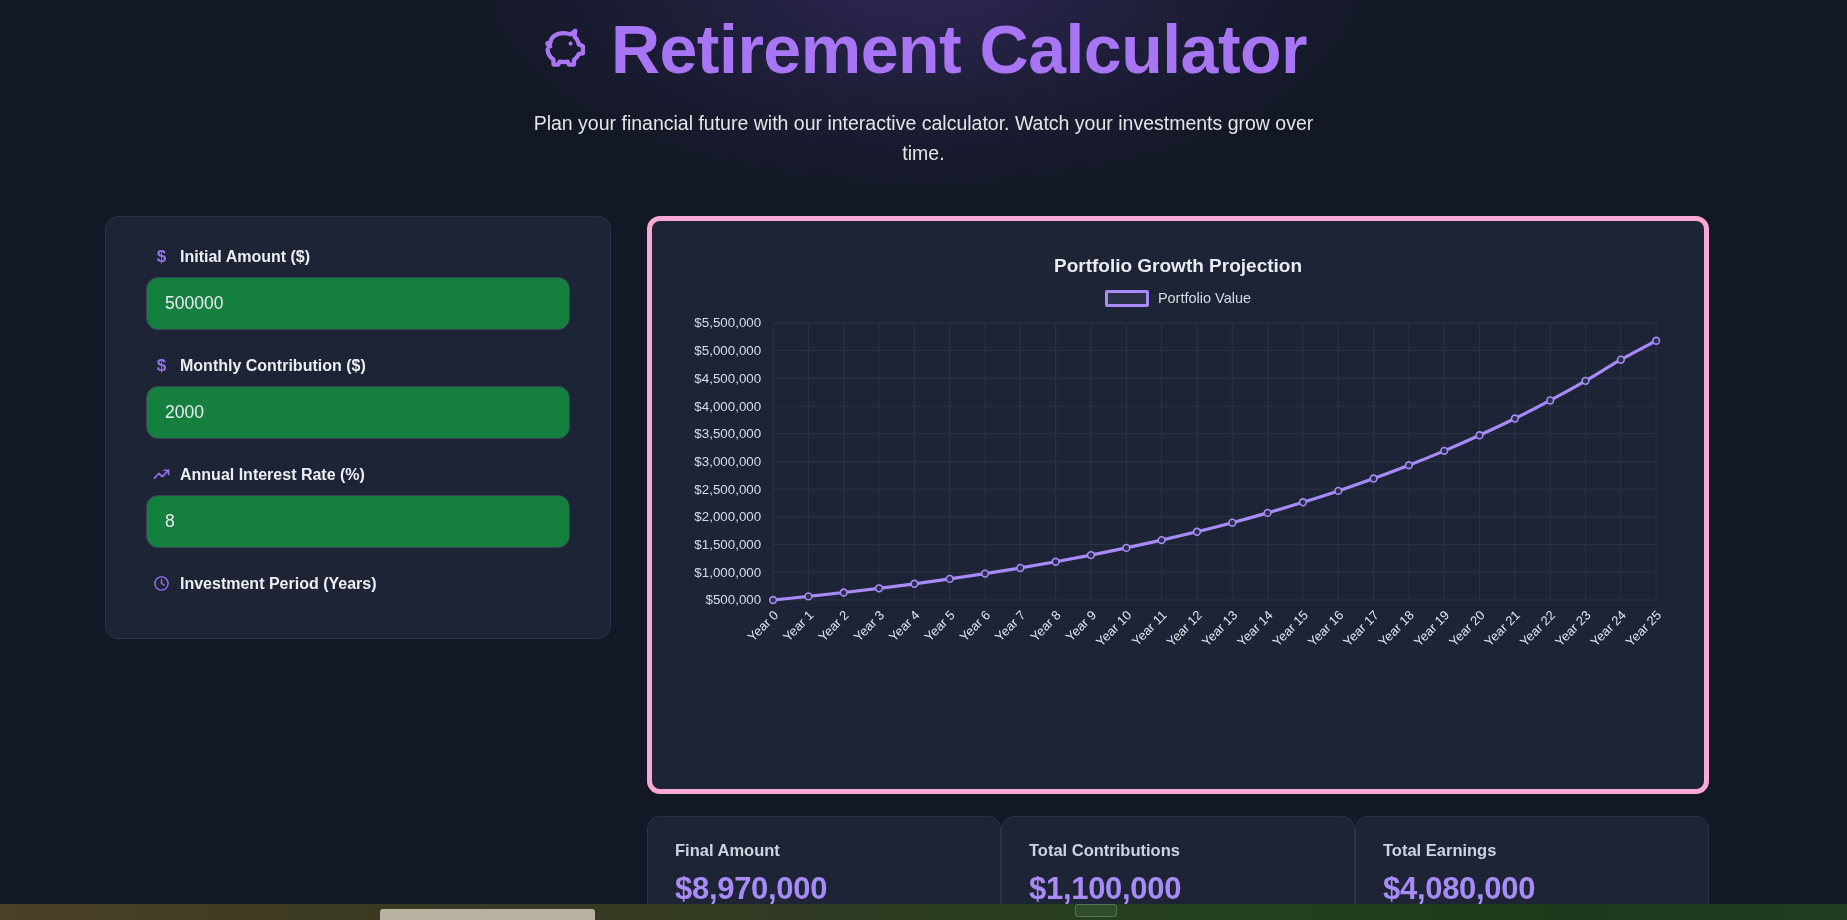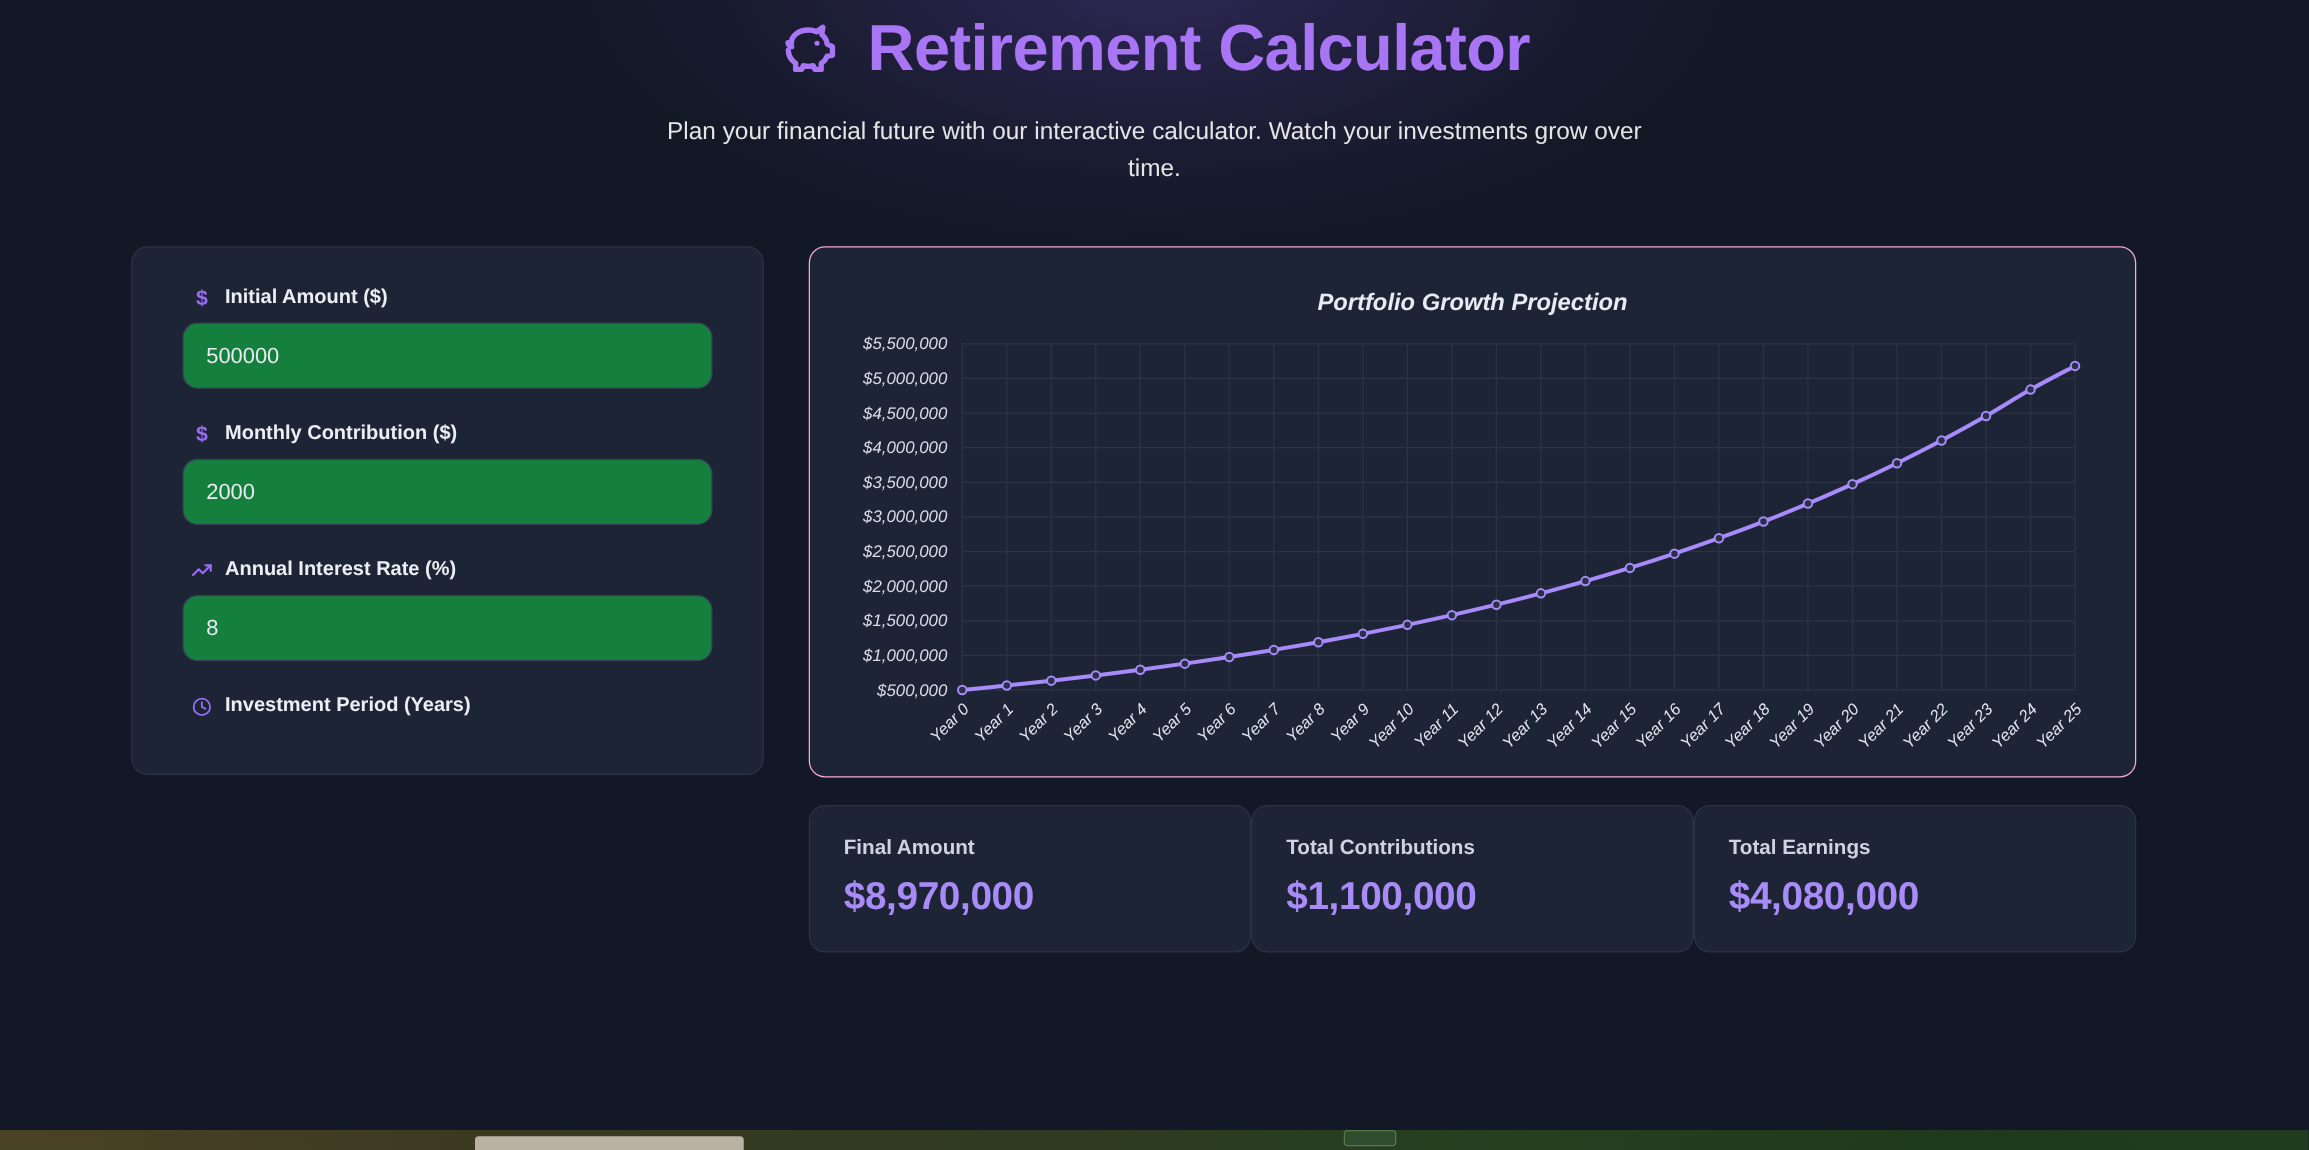--- a/index.html
+++ b/index.html
@@ -36,21 +36,21 @@
   .header { padding-top: 10px; text-align: center; }
 
   .title-row {
     display: flex;
     align-items: center;
     justify-content: center;
     gap: 17px;
   }
   .piggy-icon { width: 54px; height: 54px; display: block; flex: none; }
   .page-title {
-    font-size: 52px;
+    font-size: 68px;
     font-weight: bold;
     color: #a875f5;
     letter-spacing: -0.5px;
     line-height: 1.15;
   }
   .subtitle {
     margin: 20px auto 0;
     width: 820px;
     font-size: 19.5px;
     line-height: 1.55;
@@ -118,26 +118,25 @@
     border: 2px solid #8b5cf6;
     box-shadow: 0 0 0 2px rgba(139,92,246,0.22);
     height: 55px;
   }
 
   
   .right-col { display: flex; flex-direction: column; gap: 22px; width: 1062px; }
 
   .chart-panel {
     background: #1d2435;
-    border: 1px solid #f9a8d4;
+    border: 5px solid #f9a8d4;
     border-radius: 13px;
-    height: 425px;
+    height: 578px;
     padding: 34px 30px 10px 30px;
     position: relative;
-    font-style: italic;
   }
 
   .chart-title {
     text-align: center;
     font-size: 19px;
     font-weight: bold;
     color: #e9ebf2;
     margin-bottom: 13px;
   }
 
@@ -271,20 +270,24 @@
         </div>
       </div>
 
     </div>
 
     <div class="right-col">
 
       <div class="chart-panel">
         <div class="chart-title">Portfolio Growth Projection</div>
 
+        <div class="chart-legend">
+          <span class="legend-swatch"></span>
+          <span class="legend-label">Portfolio Value</span>
+        </div>
 
         <div class="plot-wrap">
           <svg class="plot-svg" id="plot" viewBox="0 0 1002 380" preserveAspectRatio="none">
               <line x1="92" y1="8" x2="984" y2="8" stroke="#2e3647" stroke-width="1" opacity="0.85"></line>
               <text x="80" y="12.5" text-anchor="end" fill="#d9dce6" font-size="13.5" font-family="&quot;Liberation Sans&quot;, sans-serif">$5,500,000</text>
               <line x1="92" y1="35.69999999999999" x2="984" y2="35.69999999999999" stroke="#2e3647" stroke-width="1" opacity="0.85"></line>
               <text x="80" y="40.19999999999999" text-anchor="end" fill="#d9dce6" font-size="13.5" font-family="&quot;Liberation Sans&quot;, sans-serif">$5,000,000</text>
               <line x1="92" y1="63.39999999999998" x2="984" y2="63.39999999999998" stroke="#2e3647" stroke-width="1" opacity="0.85"></line>
               <text x="80" y="67.89999999999998" text-anchor="end" fill="#d9dce6" font-size="13.5" font-family="&quot;Liberation Sans&quot;, sans-serif">$4,500,000</text>
               <line x1="92" y1="91.10000000000002" x2="984" y2="91.10000000000002" stroke="#2e3647" stroke-width="1" opacity="0.85"></line>

